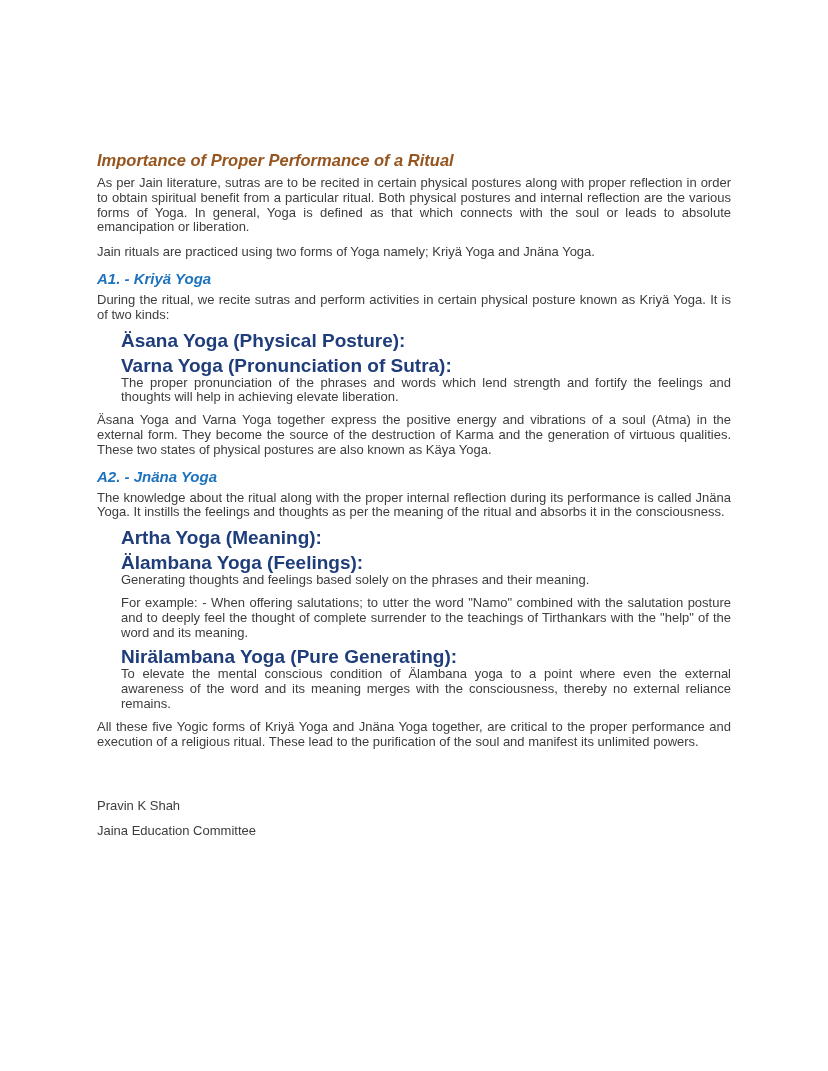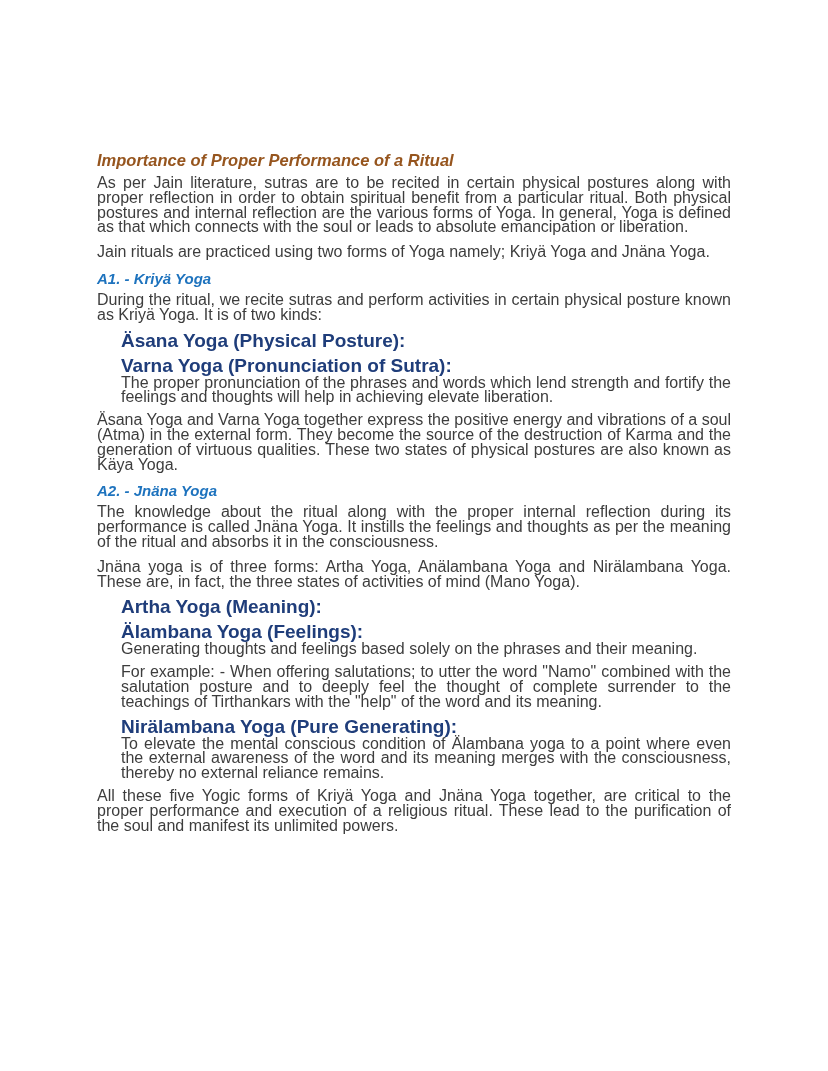--- a/index.html
+++ b/index.html
@@ -20,21 +20,21 @@
   }
   .doc-title {
     font-size: 16.5px;
     line-height: 17px;
     font-style: italic;
     font-weight: bold;
     color: var(--title, #96551E);
     margin: 0 0 7px 0;
   }
   .p {
-    font-size: 16px;
+    font-size: 13px;
     line-height: 14.8px;
     color: var(--body-text, #3D3D3D);
     margin: 0 0 10px 0;
     text-align: justify;
   }
   .p.left { text-align: left; }
   .sec {
     font-size: 15px;
     line-height: 17px;
     font-weight: bold;
@@ -73,33 +73,36 @@
 
   <div class="sub">
     <h3 class="sub-h">Varna Yoga (Pronunciation of Sutra):</h3>
     <p class="p">The proper pronunciation of the phrases and words which lend strength and fortify the feelings and thoughts will help in achieving elevate liberation.</p>
   </div>
 
   <p class="p">Äsana Yoga and Varna Yoga together express the positive energy and vibrations of a soul (Atma) in the external form.  They become the source of the destruction of Karma and the generation of virtuous qualities.  These two states of physical postures are also known as Käya Yoga.</p>
 
   <h2 class="sec">A2. - Jnäna Yoga</h2>
   <p class="p">The knowledge about the ritual along with the proper internal reflection during its performance is called Jnäna Yoga.  It instills the feelings and thoughts as per the meaning of the ritual and absorbs it in the consciousness.</p>
-  <p class="p">Jnäna yoga is of three forms: Artha Yoga, Anälambana Yoga and Nirälambana Yoga.  These are, in fact, the three states of activities of mind (Mano Yoga).</p>
 
   <div class="sub">
     <h3 class="sub-h">Artha Yoga (Meaning):</h3>
   </div>
 
   <div class="sub">
     <h3 class="sub-h">Älambana Yoga (Feelings):</h3>
     <p class="p left">Generating thoughts and feelings based solely on the phrases and their meaning.</p>
     <p class="p">For example: - When offering salutations; to utter the word "Namo" combined with the salutation posture and to deeply feel the thought of complete surrender to the teachings of Tirthankars with the "help" of the word and its meaning.</p>
   </div>
 
   <div class="sub">
     <h3 class="sub-h">Nirälambana Yoga (Pure Generating):</h3>
     <p class="p">To elevate the mental conscious condition of Älambana yoga to a point where even the external awareness of the word and its meaning merges with the consciousness, thereby no external reliance remains.</p>
   </div>
 
   <p class="p">All these five Yogic forms of Kriyä Yoga and Jnäna Yoga together, are critical to the proper performance and execution of a religious ritual.  These lead to the purification of the soul and manifest its unlimited powers.</p>
 
+  <div class="footer">
+    <p class="p">Pravin K Shah</p>
+    <p class="p">Jaina Education Committee</p>
+  </div>
 
 </div>
 
 </body></html>

